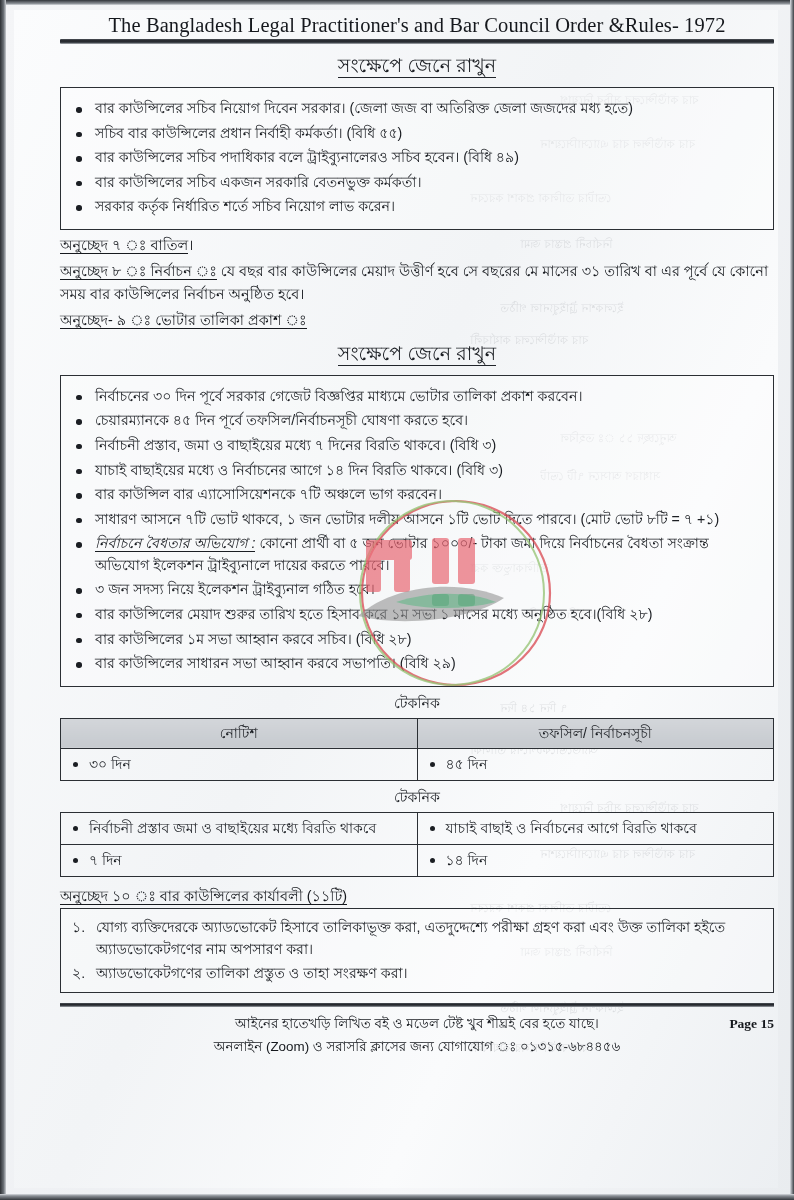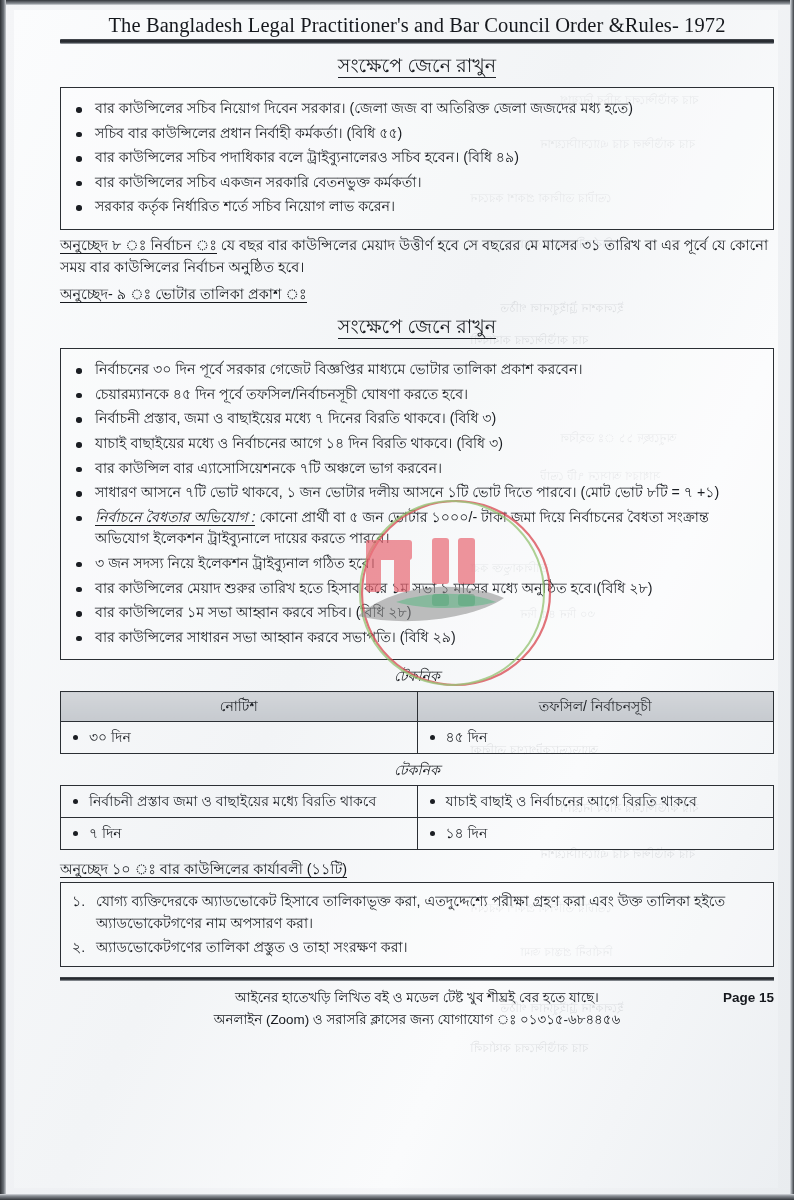--- a/index.html
+++ b/index.html
@@ -92,21 +92,20 @@
     font-size:14.4px;
     line-height:1.56;
     color:#16191e;
     margin:4px 0 0 0;
   }
   .para .lead{border-bottom:1.4px solid #16191e;}
 
   .tbl-cap{
     text-align:center;font-size:14.2px;color:#1a1d22;
     margin:5px 0 2px 0;
-    font-style:italic;
   }
   table.tk{
     width:100%;border-collapse:collapse;
     table-layout:fixed;
   }
   table.tk td,table.tk th{
     border:1.3px solid #2b2f34;
     padding:5px 10px;
     font-size:14px;
     color:#1b1e23;
@@ -143,21 +142,21 @@
     height:4px;margin-top:10px;
     background:linear-gradient(180deg,#4b5056 0%,#1e2126 45%,#555a60 80%,#c2c6cb 100%);
   }
   .footer{
     margin-top:6px;position:relative;
     font-size:13.4px;color:#15181d;
     text-align:center;line-height:1.7;
   }
   .footer .pg{
     position:absolute;right:0;top:0;
-    font-family:Liberation Sans, sans-serif;
+    font-family:Liberation Serif, serif;
     font-weight:bold;font-size:13.5px;
   }
 
   
   .wm{
     position:absolute;left:336px;top:498px;
     width:240px;height:190px;
     pointer-events:none;
     opacity:.9;
   }
@@ -208,20 +207,21 @@
       <ul class="bl bn" id="list1">
           <li>বার কাউন্সিলের সচিব নিয়োগ দিবেন সরকার।  (জেলা জজ বা অতিরিক্ত জেলা জজদের মধ্য হতে)</li>
           <li>সচিব বার কাউন্সিলের প্রধান নির্বাহী কর্মকর্তা। (বিধি ৫৫)</li>
           <li>বার কাউন্সিলের সচিব পদাধিকার বলে ট্রাইব্যুনালেরও সচিব হবেন। (বিধি ৪৯)</li>
           <li>বার কাউন্সিলের সচিব একজন সরকারি বেতনভুক্ত কর্মকর্তা।</li>
           <li>সরকার কর্তৃক নির্ধারিত শর্তে সচিব নিয়োগ লাভ করেন।</li>
         </ul>
     </div>
 
     <div id="paras">
+        <div class="para bn"><span class="lead">অনুচ্ছেদ ৭ ঃ বাতিল</span><span>।</span></div>
         <div class="para bn"><span class="lead">অনুচ্ছেদ ৮ ঃ নির্বাচন ঃ</span><span> যে বছর বার কাউন্সিলের মেয়াদ উত্তীর্ণ হবে সে বছরের মে মাসের ৩১ তারিখ বা এর পূর্বে যে কোনো সময় বার কাউন্সিলের নির্বাচন অনুষ্ঠিত হবে।</span></div>
         <div class="para bn"><span class="lead">অনুচ্ছেদ- ৯ ঃ ভোটার তালিকা প্রকাশ ঃ</span><span></span></div>
       </div>
 
     <div class="section-head bn">
       <span>সংক্ষেপে জেনে রাখুন</span>
     </div>
 
     <div class="boxlist">
       <ul class="bl bn" id="list2">

